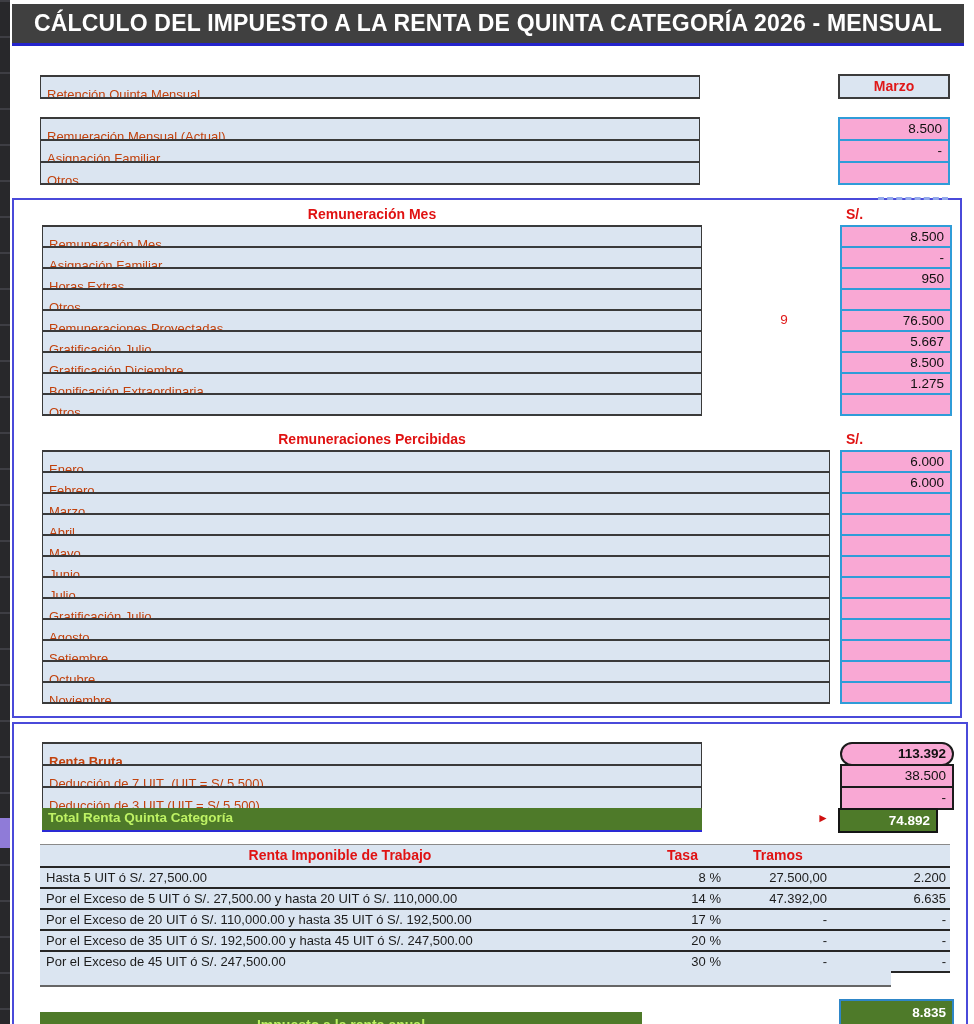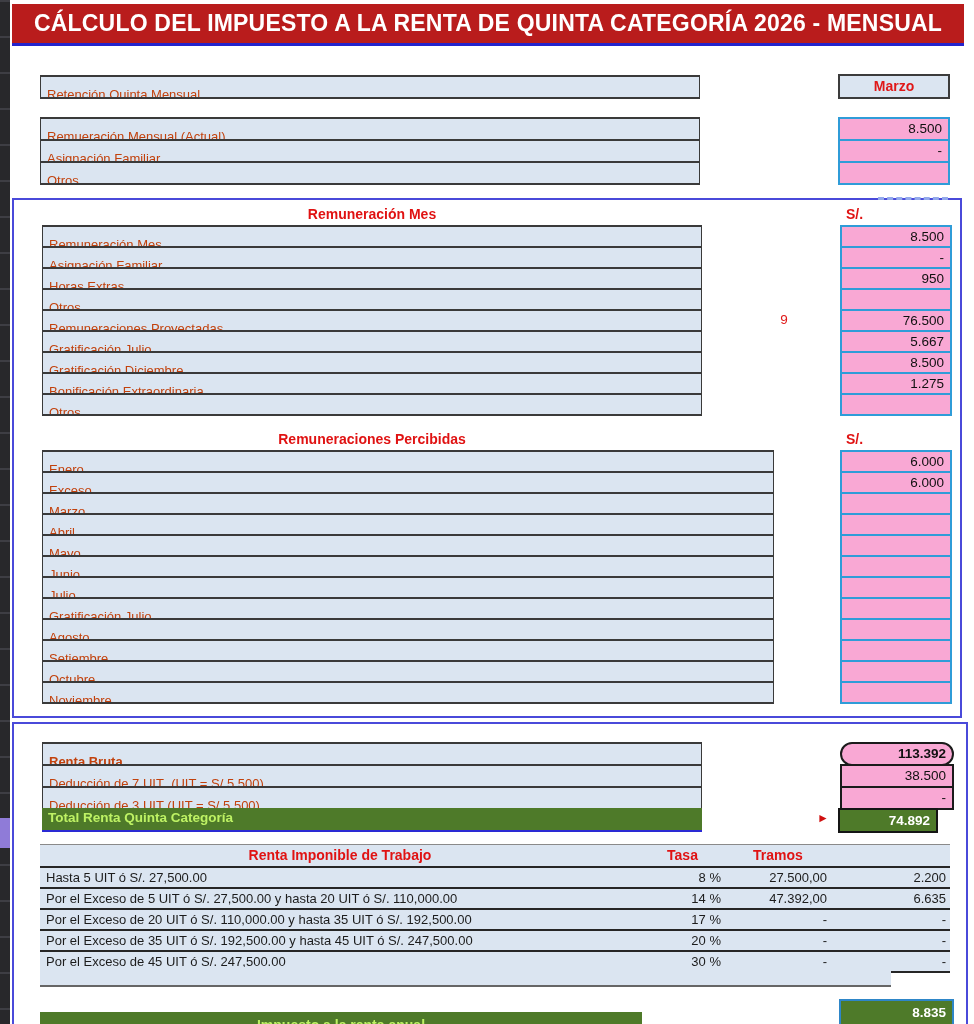--- a/index.html
+++ b/index.html
@@ -9,21 +9,21 @@
   }
   
   #left-strip{
     position:absolute;left:0;top:0;width:10px;height:1024px;
     background:repeating-linear-gradient(180deg,#3e3e44 0 2px,#28282b 2px 36px);
   }
   #strip-thumb{position:absolute;left:0;top:818px;width:10px;height:30px;background:#8f7bd8;}
   
   #title-bar{
     position:absolute;left:12px;top:4px;width:952px;height:42px;box-sizing:border-box;
-    background:#b91c1c;border-bottom:3px solid #2424cc;
+    background:#404040;border-bottom:3px solid #2424cc;
     color:#ffffff;font-weight:bold;font-size:23px;letter-spacing:.2px;
     display:flex;align-items:center;justify-content:center;white-space:nowrap;
   }
   
   .lbl{
     box-sizing:border-box;height:23px;background:#dbe5f1;
     border:1px solid #3a3a3a;border-top-width:2px;border-bottom-width:2px;
     padding:8px 6px;font-size:13px;line-height:19px;color:#c2410c;
     white-space:nowrap;overflow:hidden;
   }
@@ -146,23 +146,23 @@
       <div class="val blue">5.667</div>
       <div class="val blue">8.500</div>
       <div class="val blue">1.275</div>
       <div class="val blue"></div>
     </div>
   <div id="note-nine">9</div>
 
   <div class="abs red-h" style="left:28px;top:230px;width:660px;text-align:center;">Remuneraciones Percibidas</div>
   <div class="abs red-h" style="left:832px;top:230px;width:112px;">S/.</div>
 
-  <div class="abs stack" id="percibidas-labels" style="left:28px;top:250px;width:732px;text-decoration:underline;">
+  <div class="abs stack" id="percibidas-labels" style="left:28px;top:250px;width:788px;text-decoration:underline;">
       <div class="lbl"><span>Enero</span></div>
-      <div class="lbl"><span>Exceso</span></div>
+      <div class="lbl"><span>Febrero</span></div>
       <div class="lbl"><span>Marzo</span></div>
       <div class="lbl"><span>Abril</span></div>
       <div class="lbl"><span>Mayo</span></div>
       <div class="lbl"><span>Junio</span></div>
       <div class="lbl"><span>Julio</span></div>
       <div class="lbl"><span>Gratificación Julio</span></div>
       <div class="lbl"><span>Agosto</span></div>
       <div class="lbl"><span>Setiembre</span></div>
       <div class="lbl"><span>Octubre</span></div>
       <div class="lbl"><span>Noviembre</span></div>

